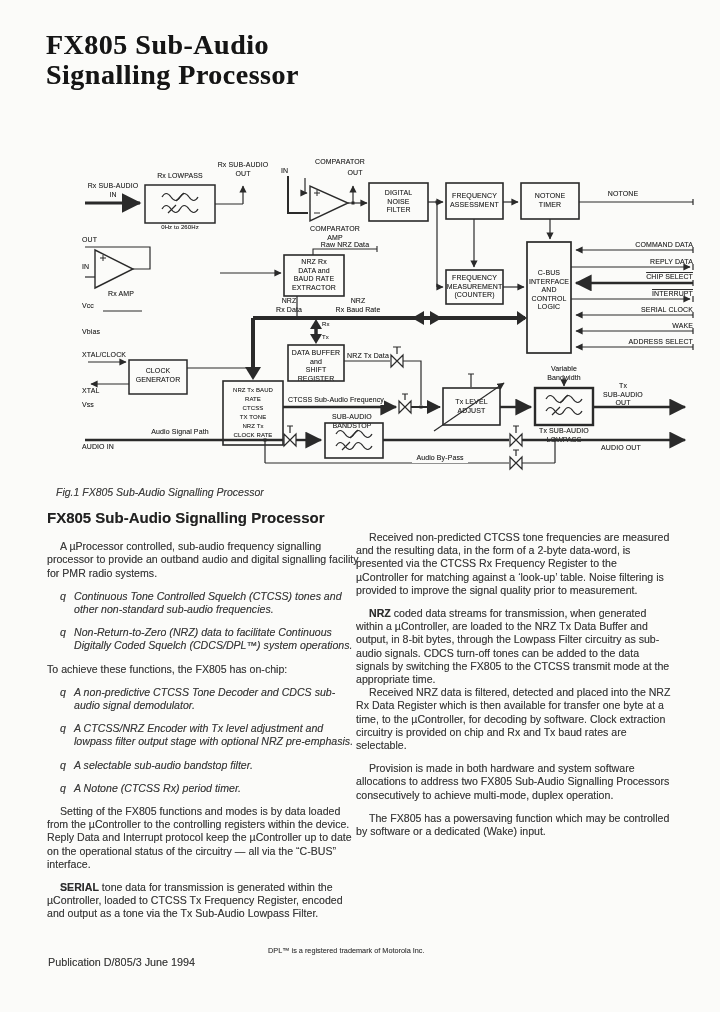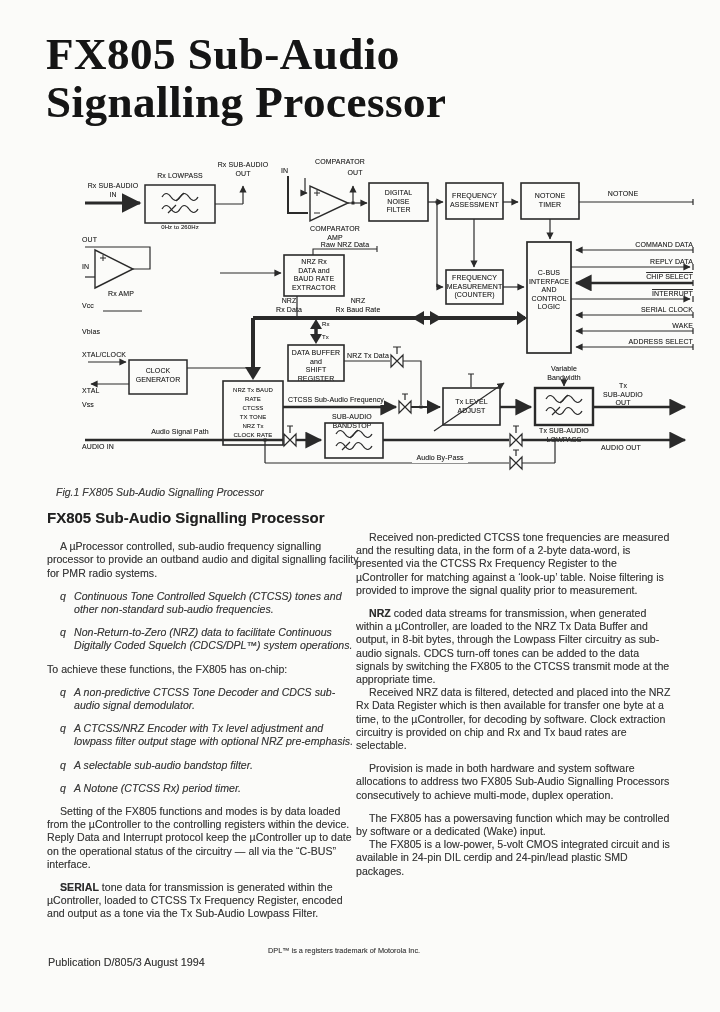--- a/index.html
+++ b/index.html
@@ -1,20 +1,20 @@
 <!DOCTYPE html>
 <html><head>
 <meta charset="utf-8">
 <style>
   html,body{margin:0;padding:0;background:#eceae6;}
   .page{position:relative;width:720px;height:1012px;background:#fbfbf9;overflow:hidden;
         font-family:"Liberation Sans","DejaVu Sans",sans-serif;color:#3b3b3b;
         text-shadow:0 0 .3px rgba(70,70,70,.55);}
   .title{position:absolute;left:46px;top:30px;font-family:"Liberation Serif","DejaVu Serif",serif;
-         font-weight:bold;font-size:45px;line-height:1.07;color:#151515;letter-spacing:.5px;}
+         font-weight:bold;font-size:28px;line-height:1.07;color:#151515;letter-spacing:.5px;}
   
   .dsvg{position:absolute;left:0;top:0;}
   .dl{position:absolute;font-size:7px;line-height:8.6px;color:#2e2e2e;text-align:center;
       white-space:pre-line;letter-spacing:.1px;}
   .dl.left{text-align:left;}
   .dl.right{text-align:right;}
   .dl.tiny{font-size:6px;line-height:7px;}
   .dl.onln{background:#fbfbf9;}
   .ovl{text-decoration:overline;}
   .caption{position:absolute;left:56px;top:486px;font-style:italic;font-size:10.5px;color:#3f3f3f;}
@@ -302,19 +302,18 @@
     <p class="ind">Setting of the FX805 functions and modes is by data loaded from the µController to the controlling registers within the device. Reply Data and Interrupt protocol keep the µController up to date on the operational status of the circuitry — all via the “C-BUS” interface.</p>
     <p class="ind"><b>SERIAL</b><span> tone data for transmission is generated within the µController, loaded to CTCSS Tx Frequency Register, encoded and output as a tone via the Tx Sub-Audio Lowpass Filter.</span></p>
   </div>
 
   <div class="col rightcol">
     <p class="ind">Received non-predicted CTCSS tone frequencies are measured and the resulting data, in the form of a 2-byte data-word, is presented via the CTCSS Rx Frequency Register to the µController for matching against a ‘look-up’ table.  Noise filtering is provided to improve the signal quality prior to measurement.</p>
     <p class="ind tight"><b>NRZ</b><span> coded data streams for transmission, when generated within a µController, are loaded to the NRZ Tx Data Buffer and output, in 8-bit bytes, through the Lowpass Filter circuitry as sub-audio signals. CDCS turn-off tones can be added to the data signals by switching the FX805 to the CTCSS transmit mode at the appropriate time.</span></p>
     <p class="ind">Received NRZ data is filtered, detected and placed into the NRZ Rx Data Register which is then available for transfer one byte at a time, to the µController, for decoding by software. Clock extraction circuitry is provided on chip and Rx and Tx baud rates are selectable.</p>
     <p class="ind">Provision is made in both hardware and system software allocations to address two FX805 Sub-Audio Signalling Processors consecutively to achieve multi-mode, duplex operation.</p>
     <p class="ind tight">The FX805 has a powersaving function which may be controlled by software or a dedicated (Wake) input.</p>
-    <p class="ind">The FX805 is a low-power, 5-volt CMOS integrated circuit and is available in 24-pin DIL cerdip and 24-pin/lead plastic SMD packages.</p>
   </div>
 
-  <div class="footnote">DPL™ is a registers trademark of Motorola Inc.</div>
-  <div class="pub">Publication D/805/3  August 1994</div>
+  <div class="footnote">DPL™ is a registered trademark of Motorola Inc.</div>
+  <div class="pub">Publication D/805/3  June 1994</div>
 
 </div>
 
 </body></html>

